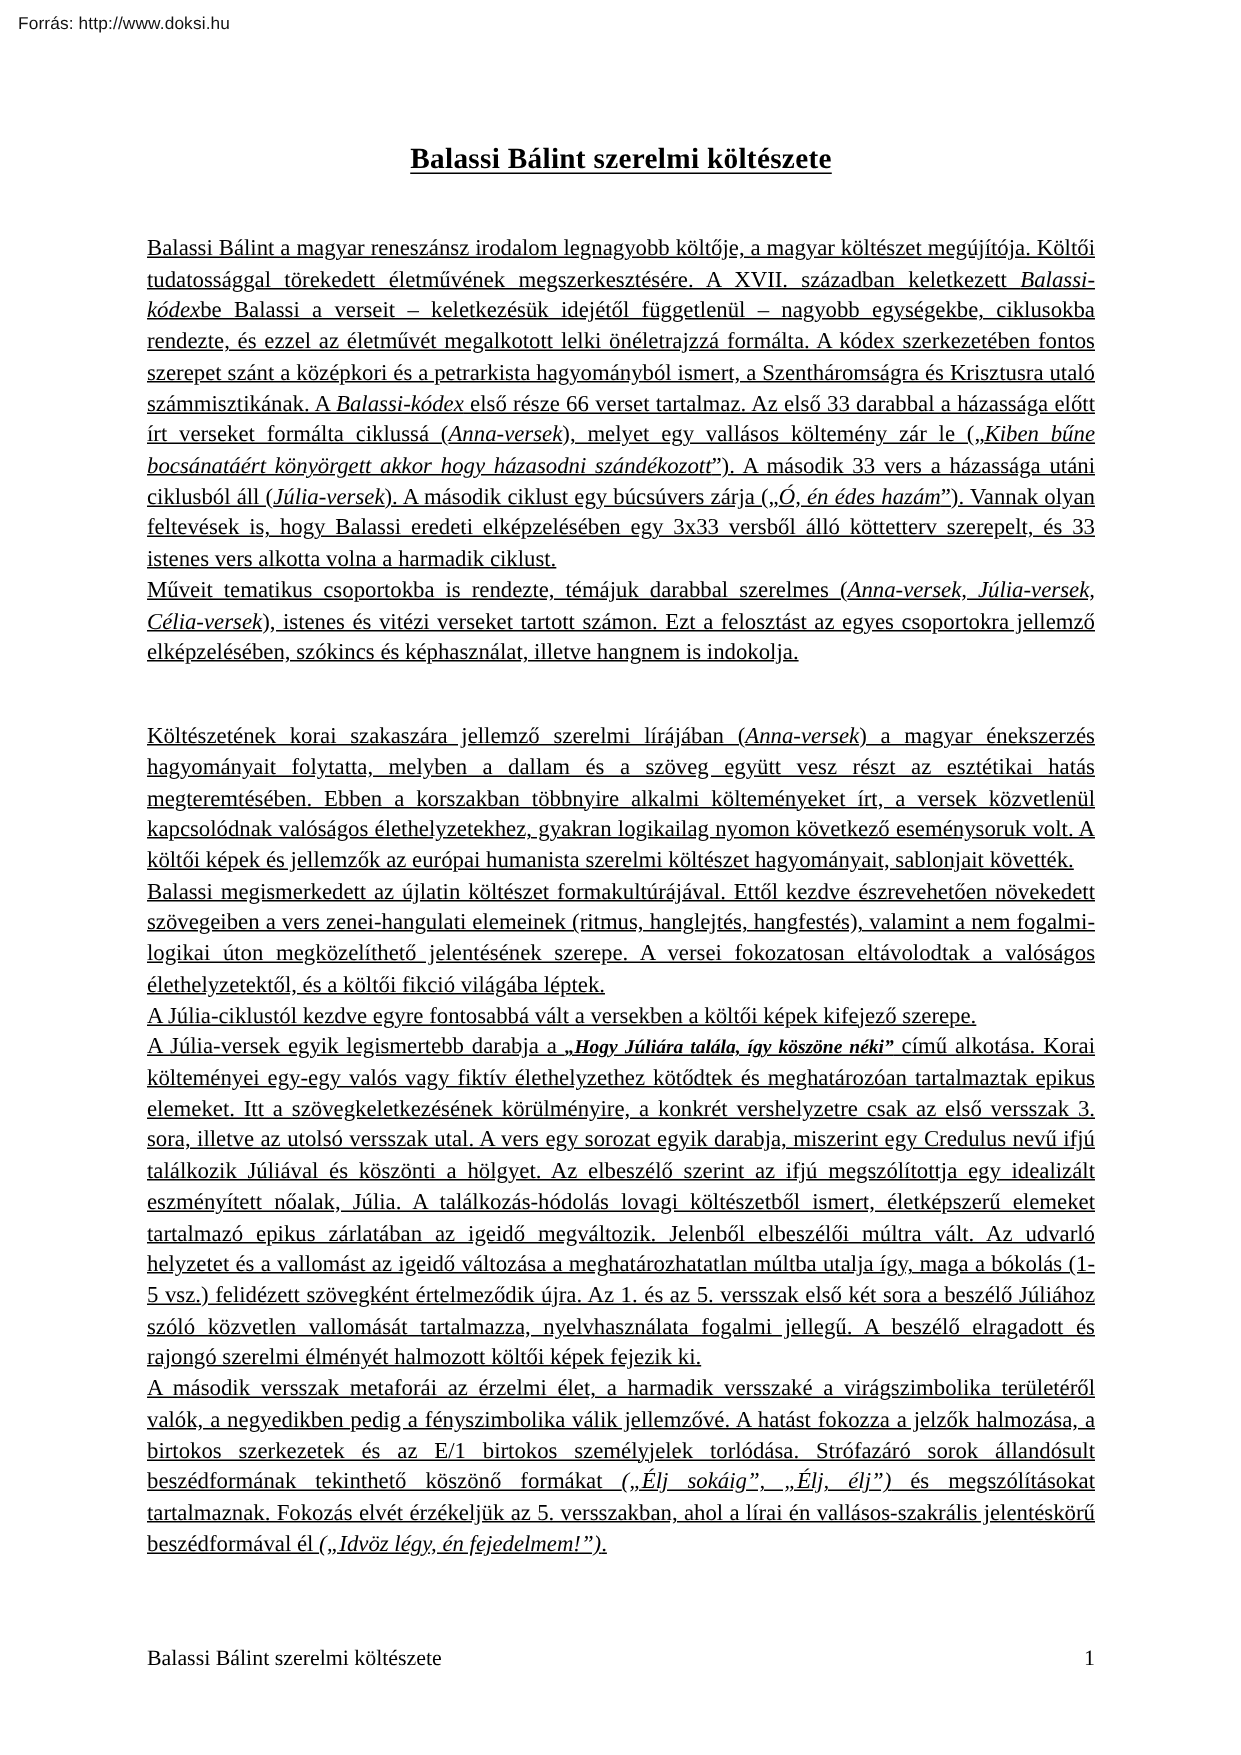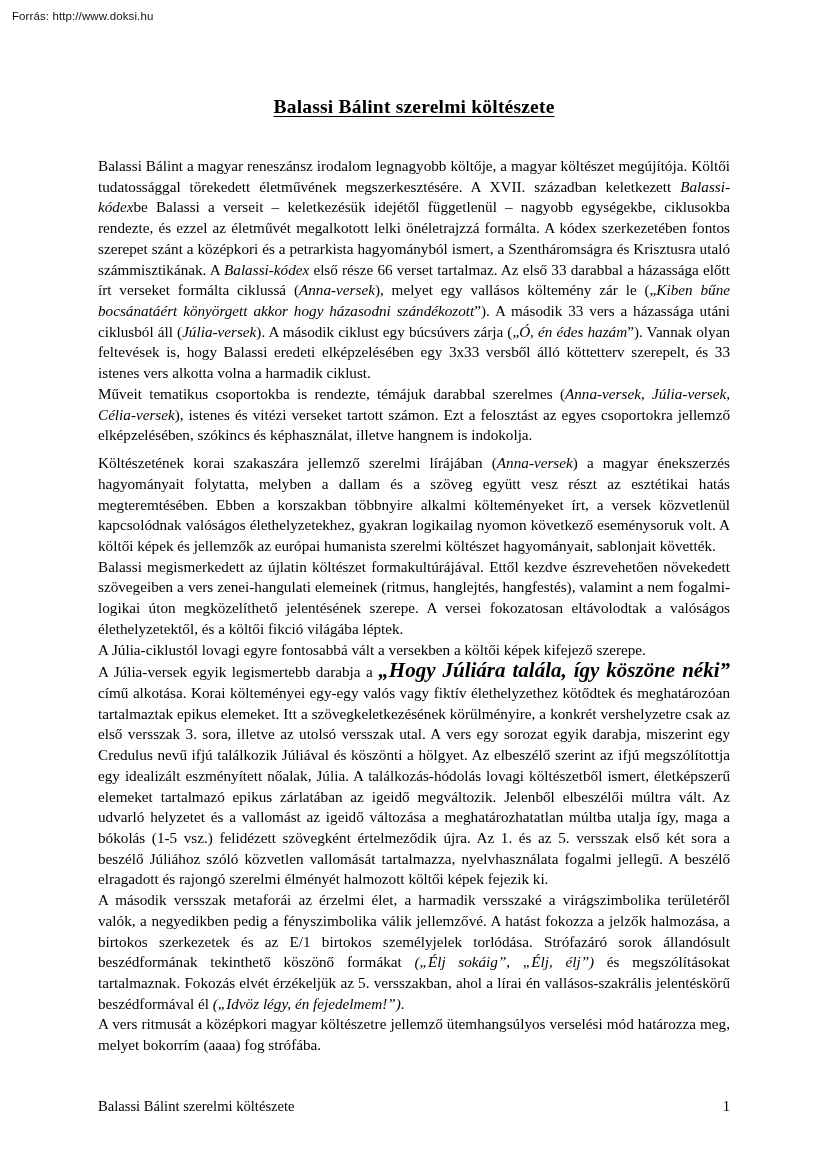--- a/index.html
+++ b/index.html
@@ -48,29 +48,30 @@
     letter-spacing: 0.2px;
   }
   p.para {
     margin: 0;
     padding: 0;
     font-size: 15.2px;
     line-height: 20.72px;
     text-align: justify;
     text-justify: inter-word;
     hyphens: none;
+    text-decoration: underline;
   }
   p.gap-before {
-    margin-top: 7px;
+    margin-top: 35px;
   }
   i, em { font-style: italic; }
   .poem-title {
     font-weight: bold;
     font-style: italic;
-    font-size: 21px;
+    font-size: 13px;
   }
   .footer {
     position: absolute;
     left: 98px;
     top: 1098px;
     width: 632px;
     display: flex;
     justify-content: space-between;
     align-items: baseline;
     font-size: 14.6px;
@@ -84,24 +85,23 @@
 
   <div class="source-header">Forrás: http://www.doksi.hu</div>
 
   <div class="content">
     <h1 class="doc-title">Balassi Bálint szerelmi költészete</h1>
     <div id="paragraph-container">
         <p class="para"><span>Balassi Bálint a magyar reneszánsz irodalom legnagyobb költője, a magyar költészet megújítója. Költői tudatossággal törekedett életművének megszerkesztésére. A XVII. században keletkezett </span><i>Balassi-kódex</i><span>be Balassi a verseit – keletkezésük idejétől függetlenül – nagyobb egységekbe, ciklusokba rendezte, és ezzel az életművét megalkotott lelki önéletrajzzá formálta. A kódex szerkezetében fontos szerepet szánt a középkori és a petrarkista hagyományból ismert, a Szentháromságra és Krisztusra utaló számmisztikának. A </span><i>Balassi-kódex</i><span> első része 66 verset tartalmaz. Az első 33 darabbal a házassága előtt írt verseket formálta ciklussá (</span><i>Anna-versek</i><span>), melyet egy vallásos költemény zár le („</span><i>Kiben bűne bocsánatáért könyörgett akkor hogy házasodni szándékozott</i><span>”). A második 33 vers a házassága utáni ciklusból áll (</span><i>Júlia-versek</i><span>). A második ciklust egy búcsúvers zárja („</span><i>Ó, én édes hazám</i><span>”). Vannak olyan feltevések is, hogy Balassi eredeti elképzelésében egy 3x33 versből álló köttetterv szerepelt, és 33 istenes vers alkotta volna a harmadik ciklust.</span></p>
         <p class="para"><span>Műveit tematikus csoportokba is rendezte, témájuk darabbal szerelmes (</span><i>Anna-versek, Júlia-versek, Célia-versek</i><span>), istenes és vitézi verseket tartott számon. Ezt a felosztást az egyes csoportokra jellemző elképzelésében, szókincs és képhasználat, illetve hangnem is indokolja.</span></p>
         <p class="para gap-before"><span>Költészetének korai szakaszára jellemző szerelmi lírájában (</span><i>Anna-versek</i><span>) a magyar énekszerzés hagyományait folytatta, melyben a dallam és a szöveg együtt vesz részt az esztétikai hatás megteremtésében. Ebben a korszakban többnyire alkalmi költeményeket írt, a versek közvetlenül kapcsolódnak valóságos élethelyzetekhez, gyakran logikailag nyomon következő eseménysoruk volt. A költői képek és jellemzők az európai humanista szerelmi költészet hagyományait, sablonjait követték.</span></p>
         <p class="para"><span>Balassi megismerkedett az újlatin költészet formakultúrájával. Ettől kezdve észrevehetően növekedett szövegeiben a vers zenei-hangulati elemeinek (ritmus, hanglejtés, hangfestés), valamint a nem fogalmi-logikai úton megközelíthető jelentésének szerepe. A versei fokozatosan eltávolodtak a valóságos élethelyzetektől, és a költői fikció világába léptek.</span></p>
-        <p class="para"><span>A Júlia-ciklustól lovagi egyre fontosabbá vált a versekben a költői képek kifejező szerepe.</span></p>
+        <p class="para"><span>A Júlia-ciklustól kezdve egyre fontosabbá vált a versekben a költői képek kifejező szerepe.</span></p>
         <p class="para"><span>A Júlia-versek egyik legismertebb darabja a </span><span class="poem-title">„Hogy Júliára talála, így köszöne néki”</span><span> című alkotása. Korai költeményei egy-egy valós vagy fiktív élethelyzethez kötődtek és meghatározóan tartalmaztak epikus elemeket. Itt a szövegkeletkezésének körülményire, a konkrét vershelyzetre csak az első versszak 3. sora, illetve az utolsó versszak utal. A vers egy sorozat egyik darabja, miszerint egy Credulus nevű ifjú találkozik Júliával és köszönti a hölgyet. Az elbeszélő szerint az ifjú megszólítottja egy idealizált eszményített nőalak, Júlia. A találkozás-hódolás lovagi költészetből ismert, életképszerű elemeket tartalmazó epikus zárlatában az igeidő megváltozik. Jelenből elbeszélői múltra vált. Az udvarló helyzetet és a vallomást az igeidő változása a meghatározhatatlan múltba utalja így, maga a bókolás (1-5 vsz.) felidézett szövegként értelmeződik újra. Az 1. és az 5. versszak első két sora a beszélő Júliához szóló közvetlen vallomását tartalmazza, nyelvhasználata fogalmi jellegű. A beszélő elragadott és rajongó szerelmi élményét halmozott költői képek fejezik ki.</span></p>
         <p class="para"><span>A második versszak metaforái az érzelmi élet, a harmadik versszaké a virágszimbolika területéről valók, a negyedikben pedig a fényszimbolika válik jellemzővé. A hatást fokozza a jelzők halmozása, a birtokos szerkezetek és az E/1 birtokos személyjelek torlódása. Strófazáró sorok állandósult beszédformának tekinthető köszönő formákat </span><i>(„Élj sokáig”, „Élj, élj”)</i><span> és megszólításokat tartalmaznak. Fokozás elvét érzékeljük az 5. versszakban, ahol a lírai én vallásos-szakrális jelentéskörű beszédformával él </span><i>(„Idvöz légy, én fejedelmem!”)</i><span>.</span></p>
-        <p class="para"><span>A vers ritmusát a középkori magyar költészetre jellemző ütemhangsúlyos verselési mód határozza meg, melyet bokorrím (aaaa) fog strófába.</span></p>
       </div>
   </div>
 
   <div class="footer">
     <span class="footer-title">Balassi Bálint szerelmi költészete</span>
     <span class="footer-page">1</span>
   </div>
 
 </div>
 

